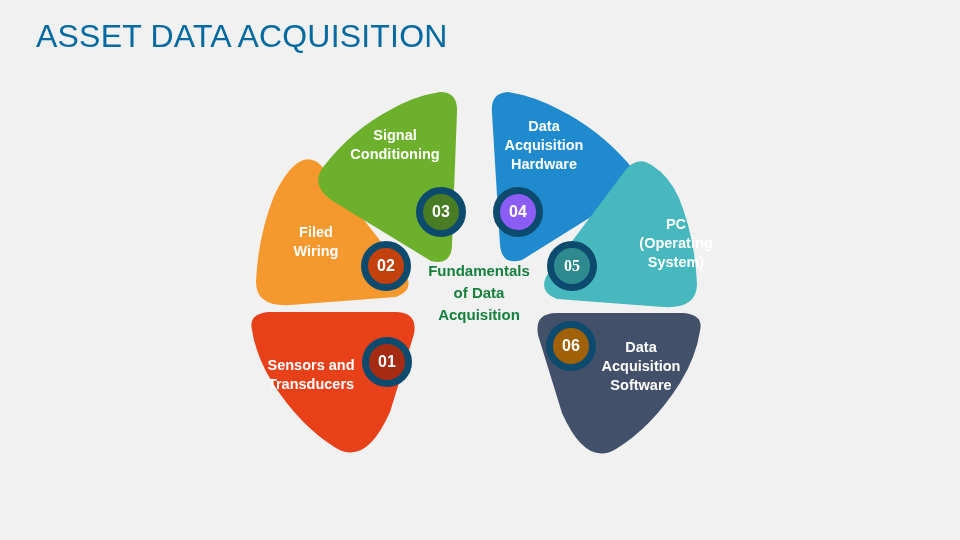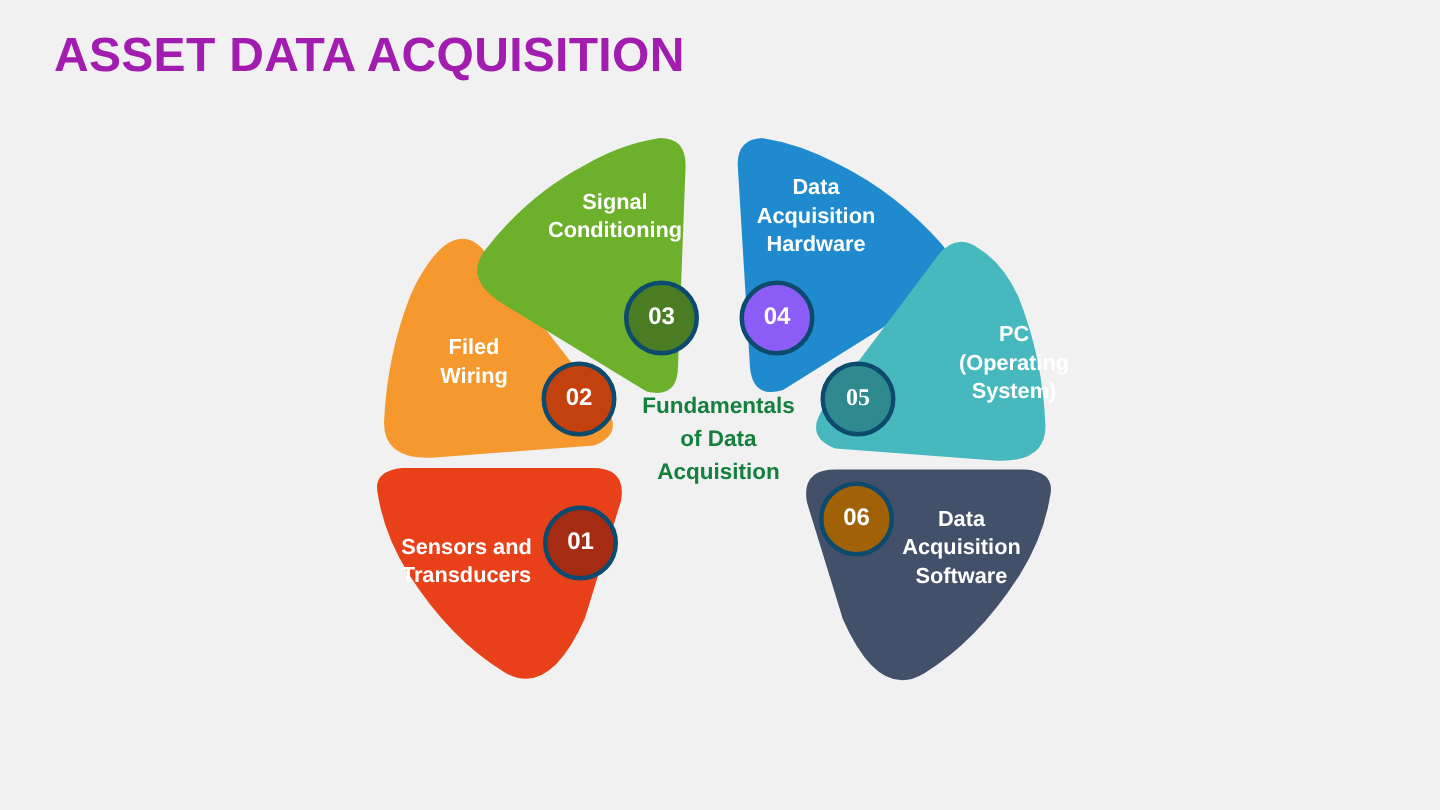--- a/index.html
+++ b/index.html
@@ -18,22 +18,22 @@
     position: relative;
     width: 960px;
     height: 540px;
     background: #f1f1f1;
   }
   #title {
     position: absolute;
     left: 36px;
     top: 16px;
     font-size: 32px;
-    font-weight: bold;
-    color: #a21caf;
+    font-weight: normal;
+    color: #0369a1;
     letter-spacing: 0.2px;
     line-height: 40px;
     white-space: nowrap;
   }
   #diagram {
     position: absolute;
     left: 0;
     top: 0;
     width: 960px;
     height: 540px;
@@ -47,21 +47,21 @@
     text-align: center;
     white-space: pre-line;
     transform: translate(-50%, -50%);
     pointer-events: none;
   }
   .badge {
     position: absolute;
     width: 50px;
     height: 50px;
     border-radius: 50%;
-    border: 3px solid #0c4a6e;
+    border: 7px solid #0c4a6e;
     box-sizing: border-box;
     transform: translate(-50%, -50%);
     display: flex;
     align-items: center;
     justify-content: center;
     color: #ffffff;
     font-size: 16px;
     font-weight: bold;
   }
   #center-label {
@@ -104,21 +104,21 @@
 
       <path d="M 700 331 Q 704 315 684 313 L 557 313 Q 534 313 538 335
                L 562 413 Q 586 467 616 449 Q 652 427 680 383 Q 696 357 700 331 Z" fill="#43506a"></path>
     </g>
   </svg>
 
   <div class="petal-label" style="left:311px; top:375px;">Sensors and
 Transducers</div>
   <div class="petal-label" style="left:316px; top:242px;">Filed
 Wiring</div>
-  <div class="petal-label" style="left:410px; top:145px;">Signal
+  <div class="petal-label" style="left:395px; top:145px;">Signal
 Conditioning</div>
   <div class="petal-label" style="left:544px; top:145px;">Data
 Acquisition
 Hardware</div>
   <div class="petal-label" style="left:676px; top:243px;">PC
 (Operating
 System)</div>
   <div class="petal-label" style="left:641px; top:366px;">Data
 Acquisition
 Software</div>

